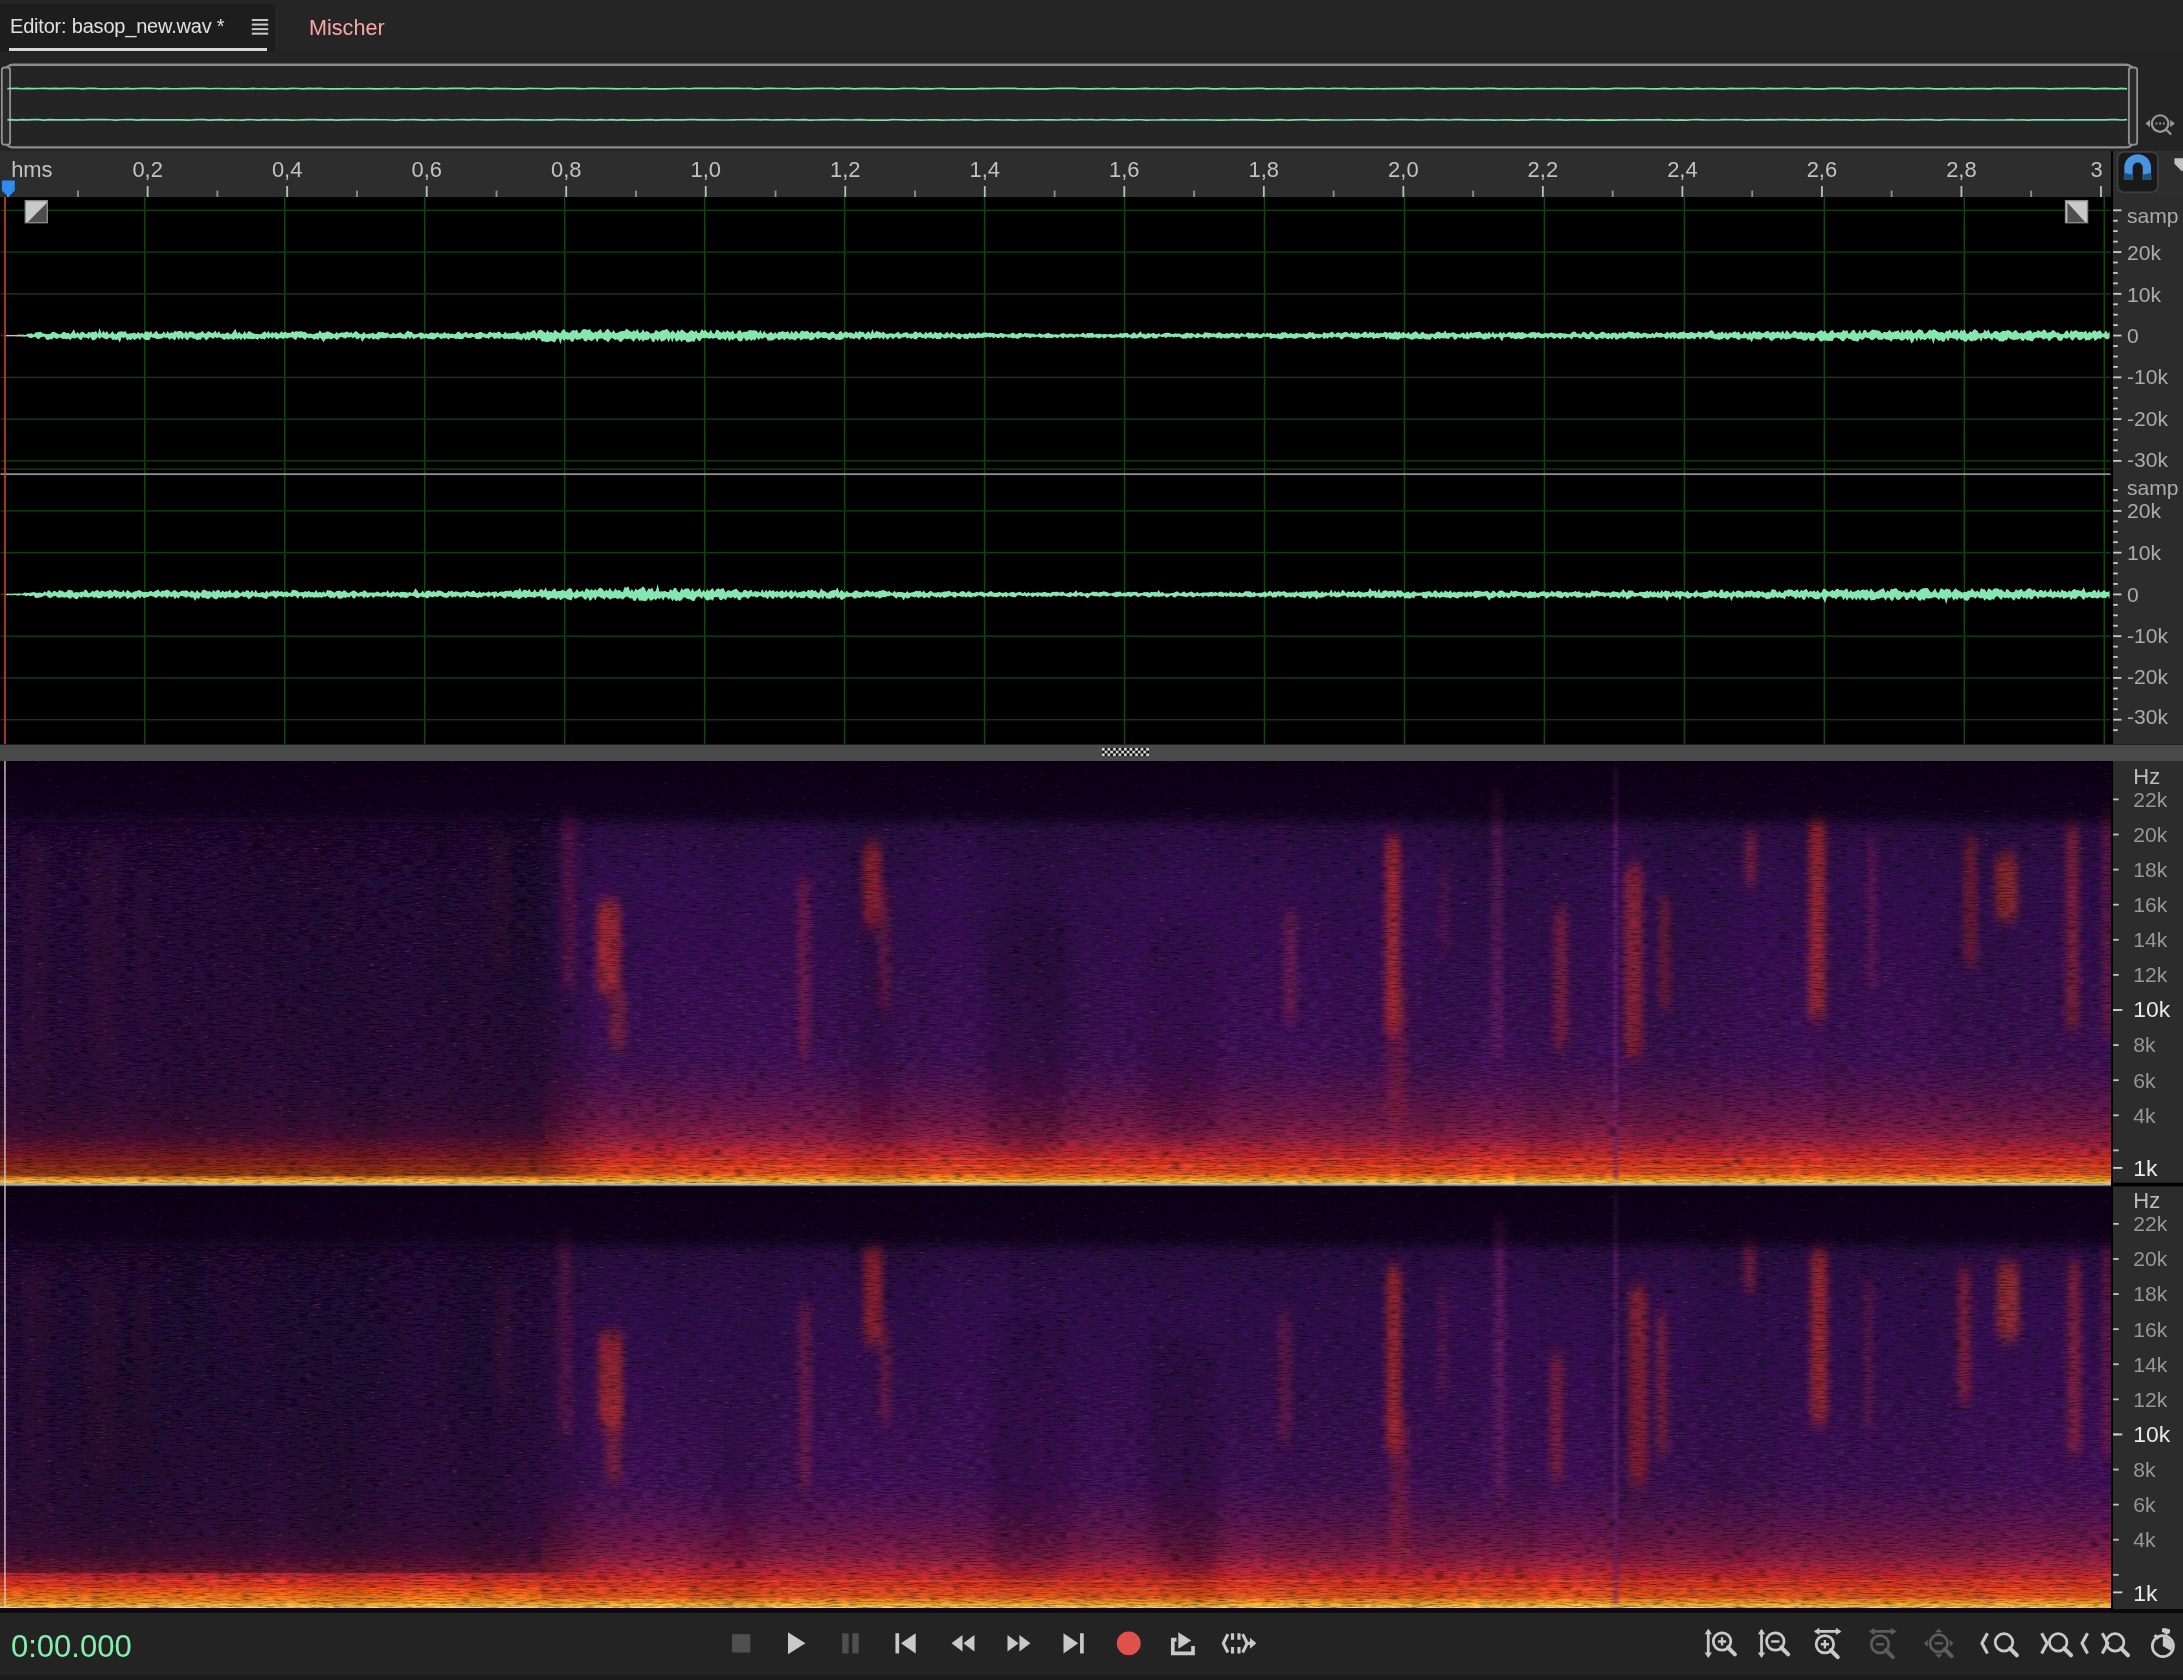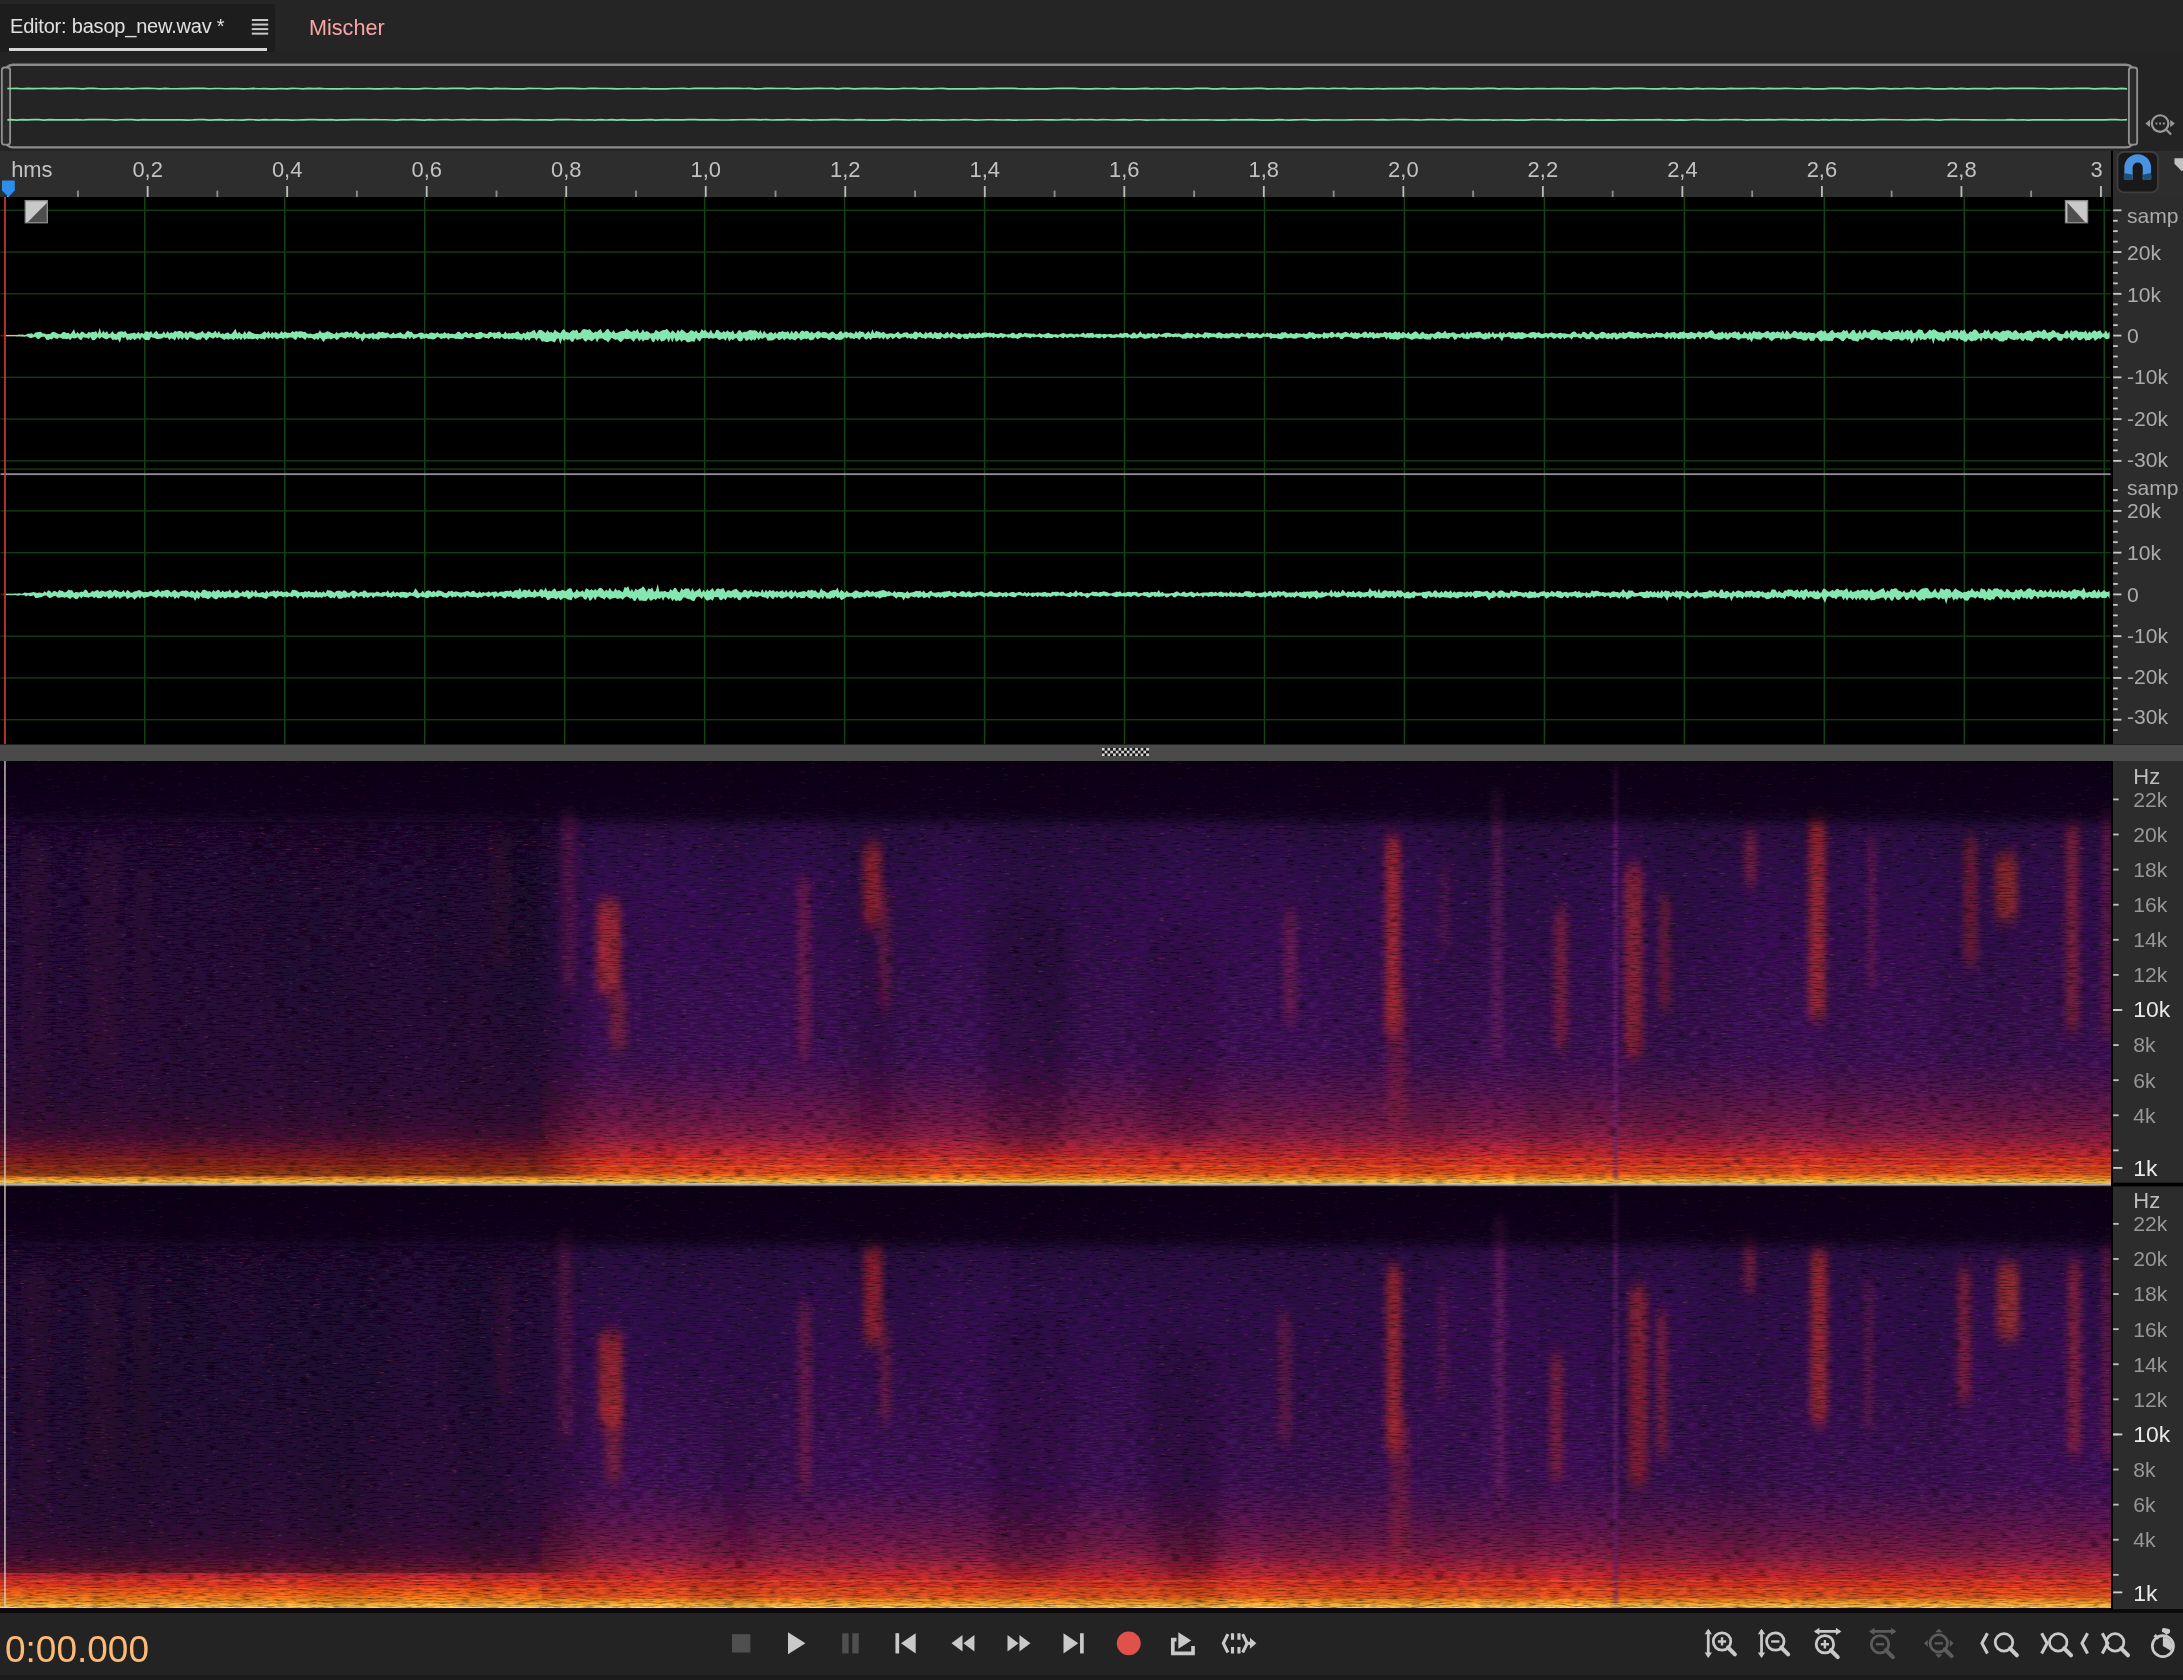--- a/index.html
+++ b/index.html
@@ -480,21 +480,21 @@
     <rect x="0" y="502.8" width="6" height="2" fill="#c0c0c0"></rect>
     <text x="22" y="511.8" font-size="23" fill="#989898">22k</text>
     <rect x="0" y="903.9" width="10" height="2" fill="#d0d0d0"></rect>
     <text x="22" y="913.9" font-size="25" fill="#e9e9e9">1k</text>
     <rect x="0" y="732.0" width="10" height="2" fill="#d0d0d0"></rect>
     <rect x="0" y="459" width="77" height="4" fill="#000"></rect>
   </svg>
 <div class="abs" style="left:0;top:1609px;width:2184px;height:72px;background:#232323"></div>
 <div class="abs" style="left:0;top:1609px;width:2184px;height:3.7px;background:#0a0a0a"></div>
 <div class="abs" style="left:0;top:1675px;width:2184px;height:5.5px;background:#1c1c1c"></div>
-<div class="abs" style="left:5px;top:1629px;font-size:37px;color:#fdba74">0:00.000</div>
+<div class="abs" style="left:11px;top:1629px;font-size:31px;color:#86efac">0:00.000</div>
 <svg width="2184" height="68" style="position:absolute;left:0;top:1613px" viewBox="0 0 2378 74">
     <g transform="translate(807,33)">
       <rect x="-10" y="-10" width="20" height="20" fill="#4f4f4f"></rect>
     </g>
     <g transform="translate(866,33)">
       <polygon points="-8,-12 11,0 -8,12" fill="#c9c9c9"></polygon>
     </g>
     <g transform="translate(926,33)">
       <rect x="-9" y="-11" width="7" height="22" fill="#4f4f4f"></rect>
       <rect x="2" y="-11" width="7" height="22" fill="#4f4f4f"></rect>

